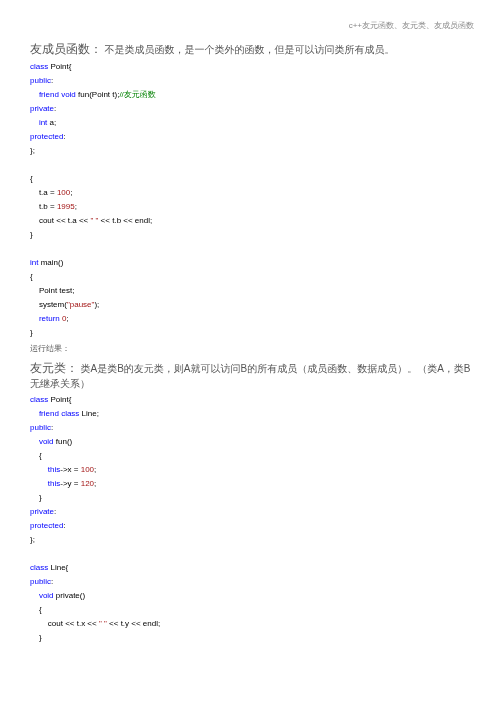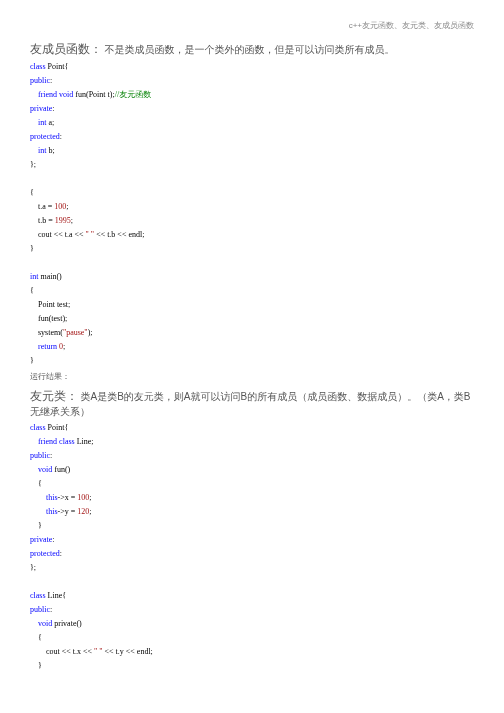--- a/index.html
+++ b/index.html
@@ -1,21 +1,21 @@
 <!DOCTYPE html>
 <html><head>
 <meta charset="utf-8">
 <style>
 *{box-sizing:border-box;margin:0;padding:0}
 body{font-family:"Microsoft YaHei",SimSun,Arial,sans-serif;font-size:9px;background:#fff;width:504px;padding:20px 30px}
 .hdr{text-align:right;color:#888;font-size:8px;margin-bottom:10px}
 .sect{margin:6px 0 2px}
 .sect-title{font-size:12px;color:#555;display:inline}
 .sect-desc{font-size:10px;color:#555}
-.code-line{font-family:Liberation Serif, serif;font-size:8px;line-height:14px;white-space:pre}
+.code-line{font-family:Liberation Sans, sans-serif;font-size:8px;line-height:14px;white-space:pre}
 .kw{color:#0000ff}
 .num{color:#a31515}
 .str{color:#a31515}
 .cmt{color:#008000}
 .txt{color:#555;font-size:8px;margin:3px 0}
 </style>
 </head>
 <body>
 
 <div class="hdr">c++友元函数、友元类、友成员函数</div>
@@ -25,33 +25,31 @@
 <span class="sect-desc">不是类成员函数，是一个类外的函数，但是可以访问类所有成员。</span>
 </div>
 
 <div>
 <div class="code-line"><span class="kw">class</span><span> Point{</span></div>
 <div class="code-line"><span class="kw">public</span>:</div>
 <div class="code-line">    <span class="kw">friend</span><span class="kw"> void</span><span> fun(Point t);</span><span class="cmt">//友元函数</span></div>
 <div class="code-line"><span class="kw">private</span>:</div>
 <div class="code-line">    <span class="kw">int</span><span> a;</span></div>
 <div class="code-line"><span class="kw">protected</span>:</div>
-<div class="code-line">    <span class="kw">int</span><span> b;</span></div>
 <div class="code-line">};</div>
 <div class="code-line">&nbsp;</div>
 <div class="code-line">{</div>
 <div class="code-line"><span>    t.a = </span><span class="num">100</span>;</div>
 <div class="code-line"><span>    t.b = </span><span class="num">1995</span>;</div>
 <div class="code-line"><span>    cout &lt;&lt; t.a &lt;&lt; </span><span class="str">" "</span><span> &lt;&lt; t.b &lt;&lt; endl;</span></div>
 <div class="code-line">}</div>
 <div class="code-line">&nbsp;</div>
 <div class="code-line"><span class="kw">int</span><span> main()</span></div>
 <div class="code-line">{</div>
 <div class="code-line">    Point test;</div>
-<div class="code-line">    fun(test);</div>
 <div class="code-line"><span>    system(</span><span class="str">"pause"</span>);</div>
 <div class="code-line">    <span class="kw">return</span><span class="num"> 0</span>;</div>
 <div class="code-line">}</div>
 </div>
 
 <div class="txt">运行结果：</div>
 
 <div class="sect">
 <span class="sect-title">友元类：</span>
 <span class="sect-desc">类A是类B的友元类，则A就可以访问B的所有成员（成员函数、数据成员）。（类A，类B无继承关系）</span>

